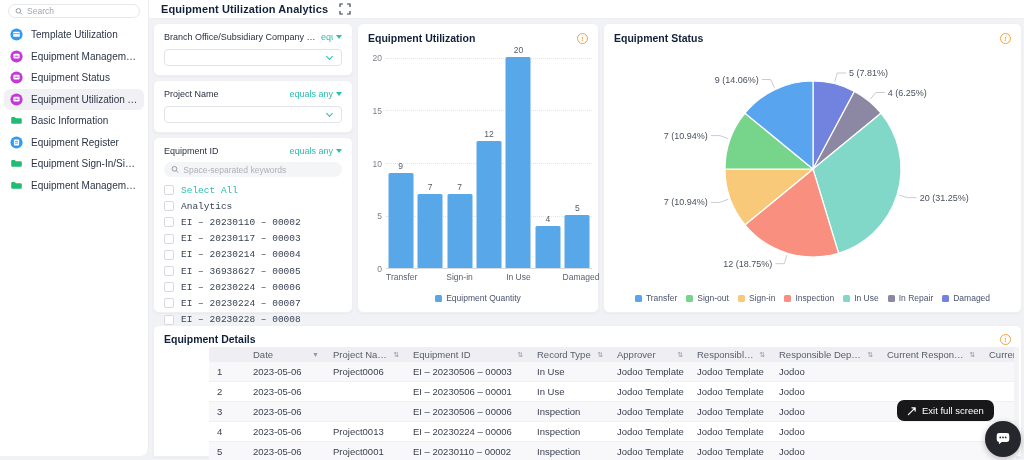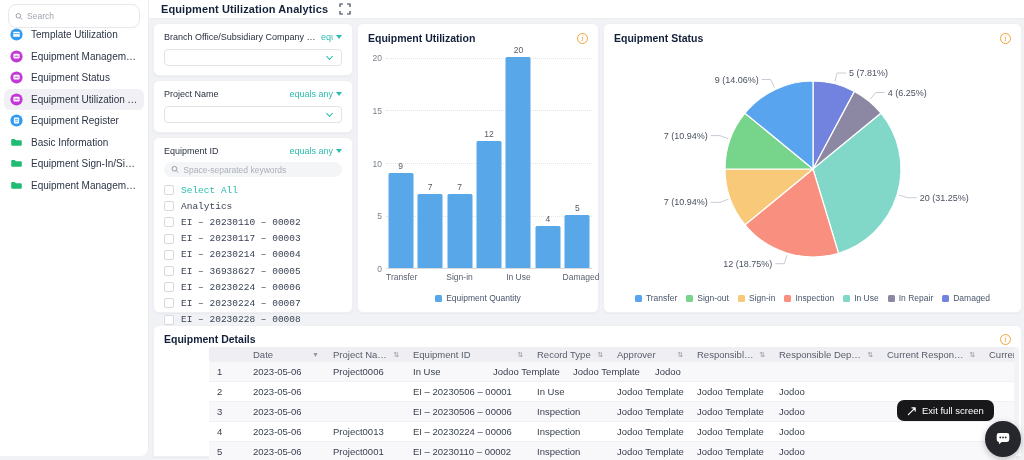--- a/index.html
+++ b/index.html
@@ -3,21 +3,21 @@
 <meta charset="utf-8">
 <style>
   * { margin:0; padding:0; box-sizing:border-box; }
   html,body { background:#F1F2F5; }
   .app { position:relative; width:1024px; height:460px; background:#F1F2F5;
          font-family:"Liberation Sans", sans-serif; overflow:hidden; }
 
   
   .sidebar { position:absolute; left:0; top:0; width:149px; height:456px; background:#fff;
              border-right:1px solid #ECECF0; border-radius:0 0 8px 0; z-index:5; }
-  .searchbox { position:absolute; left:8px; top:4px; width:132px; height:24px; border:1px solid #E7E8EC;
+  .searchbox { position:absolute; left:8px; top:4px; width:132px; height:14px; border:1px solid #E7E8EC;
                border-radius:8px; display:flex; align-items:center; gap:4px; padding:0 6px; background:#fff; }
   .searchbox input { border:none; outline:none; width:100%; font-size:8.5px; color:#444;
                      font-family:"Liberation Sans",sans-serif; background:transparent; }
   .searchbox input::placeholder { color:#A0A6AF; }
   .nav { position:absolute; top:24px; left:4px; right:4px; }
   .nav-item { height:21.5px; display:flex; align-items:center; gap:8px; padding:0 6px;
               border-radius:6px; font-size:10px; color:#2C3546; cursor:pointer; }
   .nav-item.active { background:#F1F1F5; }
   .nav-item svg { flex:0 0 13px; width:13px; height:13px; }
 
@@ -157,35 +157,35 @@
               <circle cx="6.3" cy="7.6" r="0.8" fill="#C338D6"></circle>
               <circle cx="8" cy="7.6" r="0.8" fill="#C338D6"></circle>
               <circle cx="9.7" cy="7.6" r="0.8" fill="#C338D6"></circle>
             </svg>
           </span>
           <span style="white-space:nowrap;overflow:hidden;text-overflow:ellipsis;">Equipment Utilization Analytics</span>
         </div>
         <div class="nav-item">
           <span style="display:flex">
             <svg viewBox="0 0 16 16">
+              <path d="M1.5 5 a1.3 1.3 0 0 1 1.3-1.3 h3 l1.5 1.5 h5.9 a1.3 1.3 0 0 1 1.3 1.3 v4.2 a1.3 1.3 0 0 1 -1.3 1.3 h-10.4 a1.3 1.3 0 0 1 -1.3 -1.3 z" fill="#21BC74"></path>
+            </svg>
+          </span>
+          <span style="white-space:nowrap;overflow:hidden;text-overflow:ellipsis;">Basic Information</span>
+        </div>
+        <div class="nav-item">
+          <span style="display:flex">
+            <svg viewBox="0 0 16 16">
               <circle cx="8" cy="8" r="7.5" fill="#2F9BF2"></circle>
               <rect x="4.8" y="4.2" width="6.4" height="7.4" rx="0.9" fill="#fff"></rect>
               <line x1="6.2" y1="6.6" x2="9.8" y2="6.6" stroke="#2F9BF2" stroke-width="1"></line>
               <line x1="6.2" y1="8.8" x2="9.8" y2="8.8" stroke="#2F9BF2" stroke-width="1"></line>
             </svg>
           </span>
           <span style="white-space:nowrap;overflow:hidden;text-overflow:ellipsis;">Equipment Register</span>
-        </div>
-        <div class="nav-item">
-          <span style="display:flex">
-            <svg viewBox="0 0 16 16">
-              <path d="M1.5 5 a1.3 1.3 0 0 1 1.3-1.3 h3 l1.5 1.5 h5.9 a1.3 1.3 0 0 1 1.3 1.3 v4.2 a1.3 1.3 0 0 1 -1.3 1.3 h-10.4 a1.3 1.3 0 0 1 -1.3 -1.3 z" fill="#21BC74"></path>
-            </svg>
-          </span>
-          <span style="white-space:nowrap;overflow:hidden;text-overflow:ellipsis;">Basic Information</span>
         </div>
         <div class="nav-item">
           <span style="display:flex">
             <svg viewBox="0 0 16 16">
               <path d="M1.5 5 a1.3 1.3 0 0 1 1.3-1.3 h3 l1.5 1.5 h5.9 a1.3 1.3 0 0 1 1.3 1.3 v4.2 a1.3 1.3 0 0 1 -1.3 1.3 h-10.4 a1.3 1.3 0 0 1 -1.3 -1.3 z" fill="#21BC74"></path>
             </svg>
           </span>
           <span style="white-space:nowrap;overflow:hidden;text-overflow:ellipsis;">Equipment Sign-In/Sign-Out</span>
         </div>
         <div class="nav-item">
@@ -425,20 +425,21 @@
           </div>
           <div class="t-hcell" style="width: 90px;">
             <span style="overflow:hidden;text-overflow:ellipsis;">Current Responsible Department</span>
           </div>
         </div>
         <div class="t-body">
           <div class="t-row">
             <div class="t-cell" style="width: 36px;">1</div>
             <div class="t-cell" style="width: 80px;">2023-05-06</div>
             <div class="t-cell" style="width: 80px;">Project0006</div>
+            <div class="t-cell" style="width: 124px;">EI – 20230506 – 00003</div>
             <div class="t-cell" style="width: 80px;">In Use</div>
             <div class="t-cell" style="width: 80px;">Jodoo Template</div>
             <div class="t-cell" style="width: 82px;">Jodoo Template</div>
             <div class="t-cell" style="width: 108px;">Jodoo</div>
             <div class="t-cell" style="width: 102px;"></div>
             <div class="t-cell" style="width: 90px;"></div>
           </div>
           <div class="t-row">
             <div class="t-cell" style="width: 36px;">2</div>
             <div class="t-cell" style="width: 80px;">2023-05-06</div>

